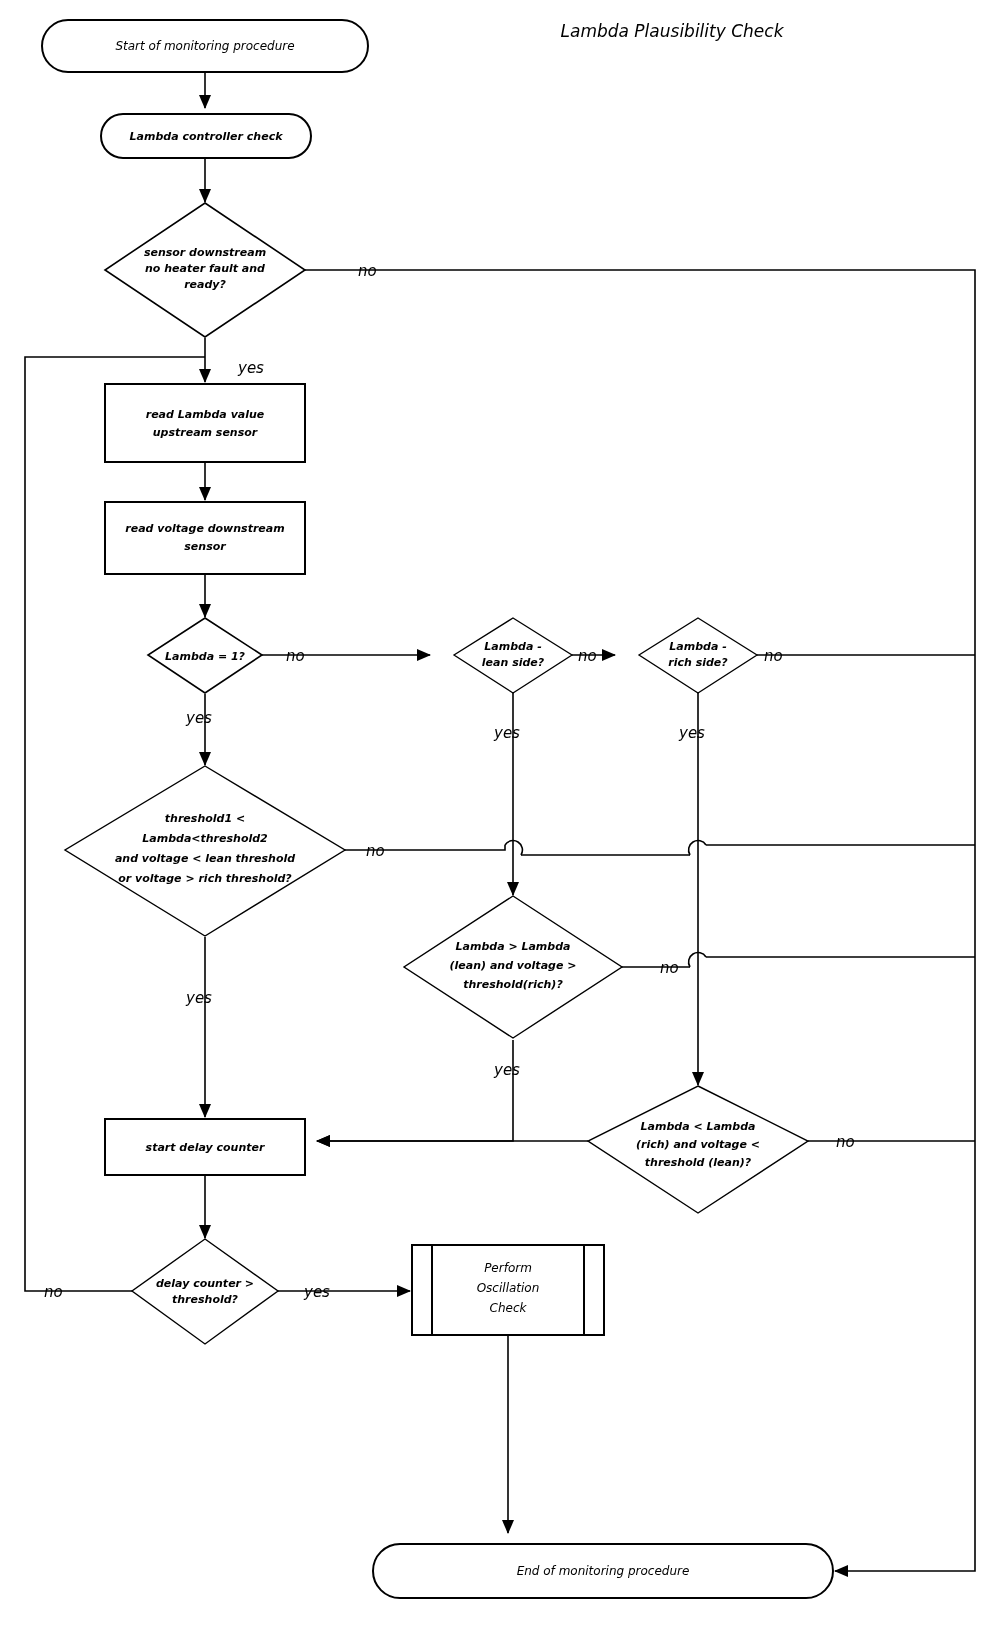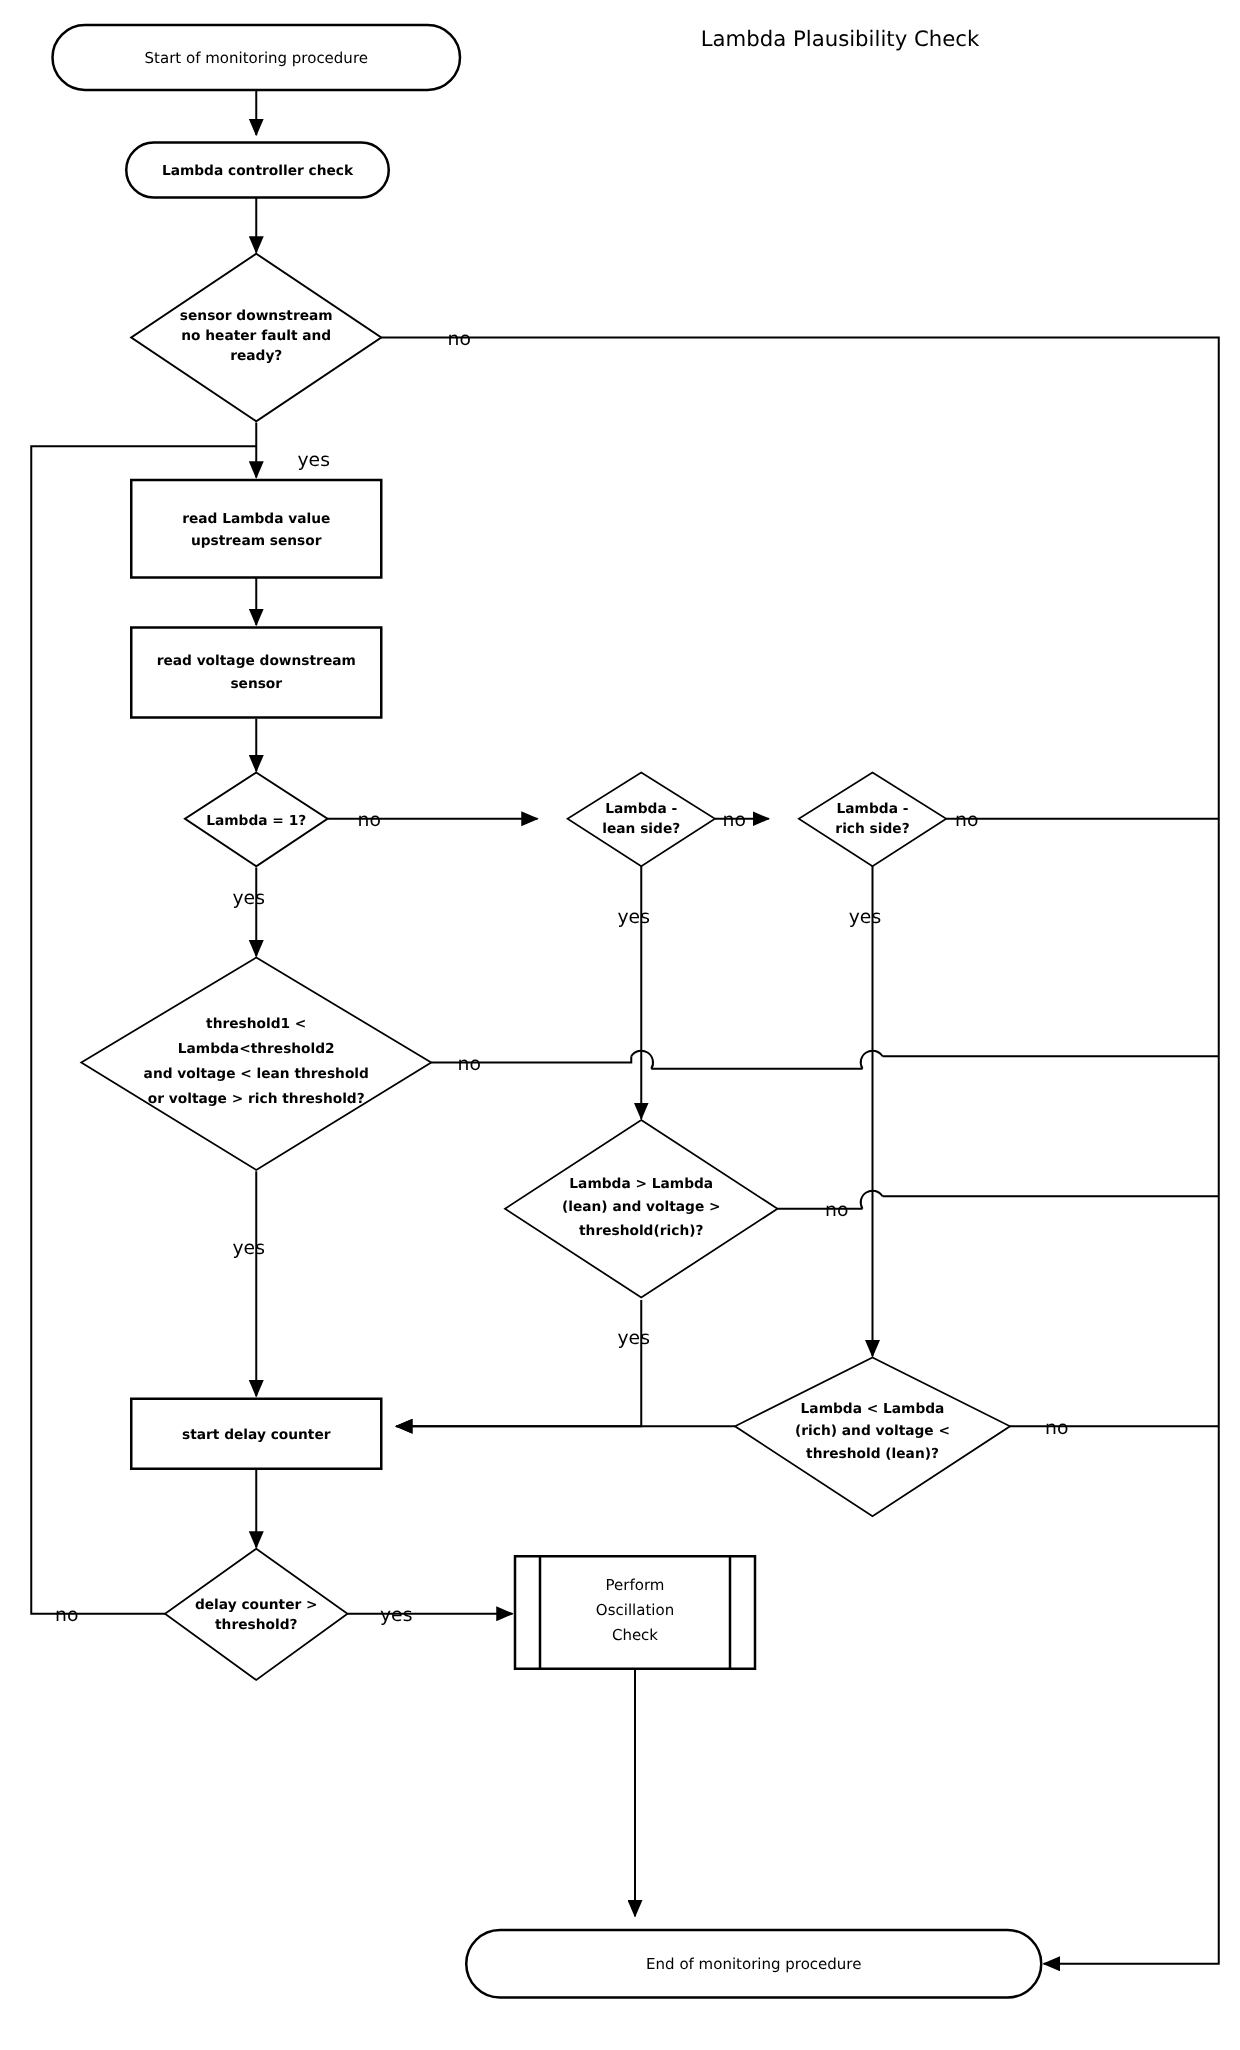--- a/index.html
+++ b/index.html
@@ -1,17 +1,17 @@
 <!DOCTYPE html>
 <html><head>
 <meta charset="utf-8">
 <style>
   html,body{margin:0;padding:0;background:#ffffff;}
   body{font-family:"DejaVu Sans", sans-serif;}
-  #canvas{position:relative;width:992px;height:1640px;background:#fff;overflow:hidden;}
+  #canvas{position:relative;width:992px;height:1640px;background:#fff;overflow:hidden;font-style:italic;}
   svg{display:block;}
   text{font-family:"DejaVu Sans", sans-serif;fill:#000;}
   .nodetext{font-size:11px;font-weight:bold;}
   .edgelabel{font-size:15px;}
   .title{font-size:17px;}
   .bigterm{font-size:12px;}
 </style>
 </head>
 <body>
 

